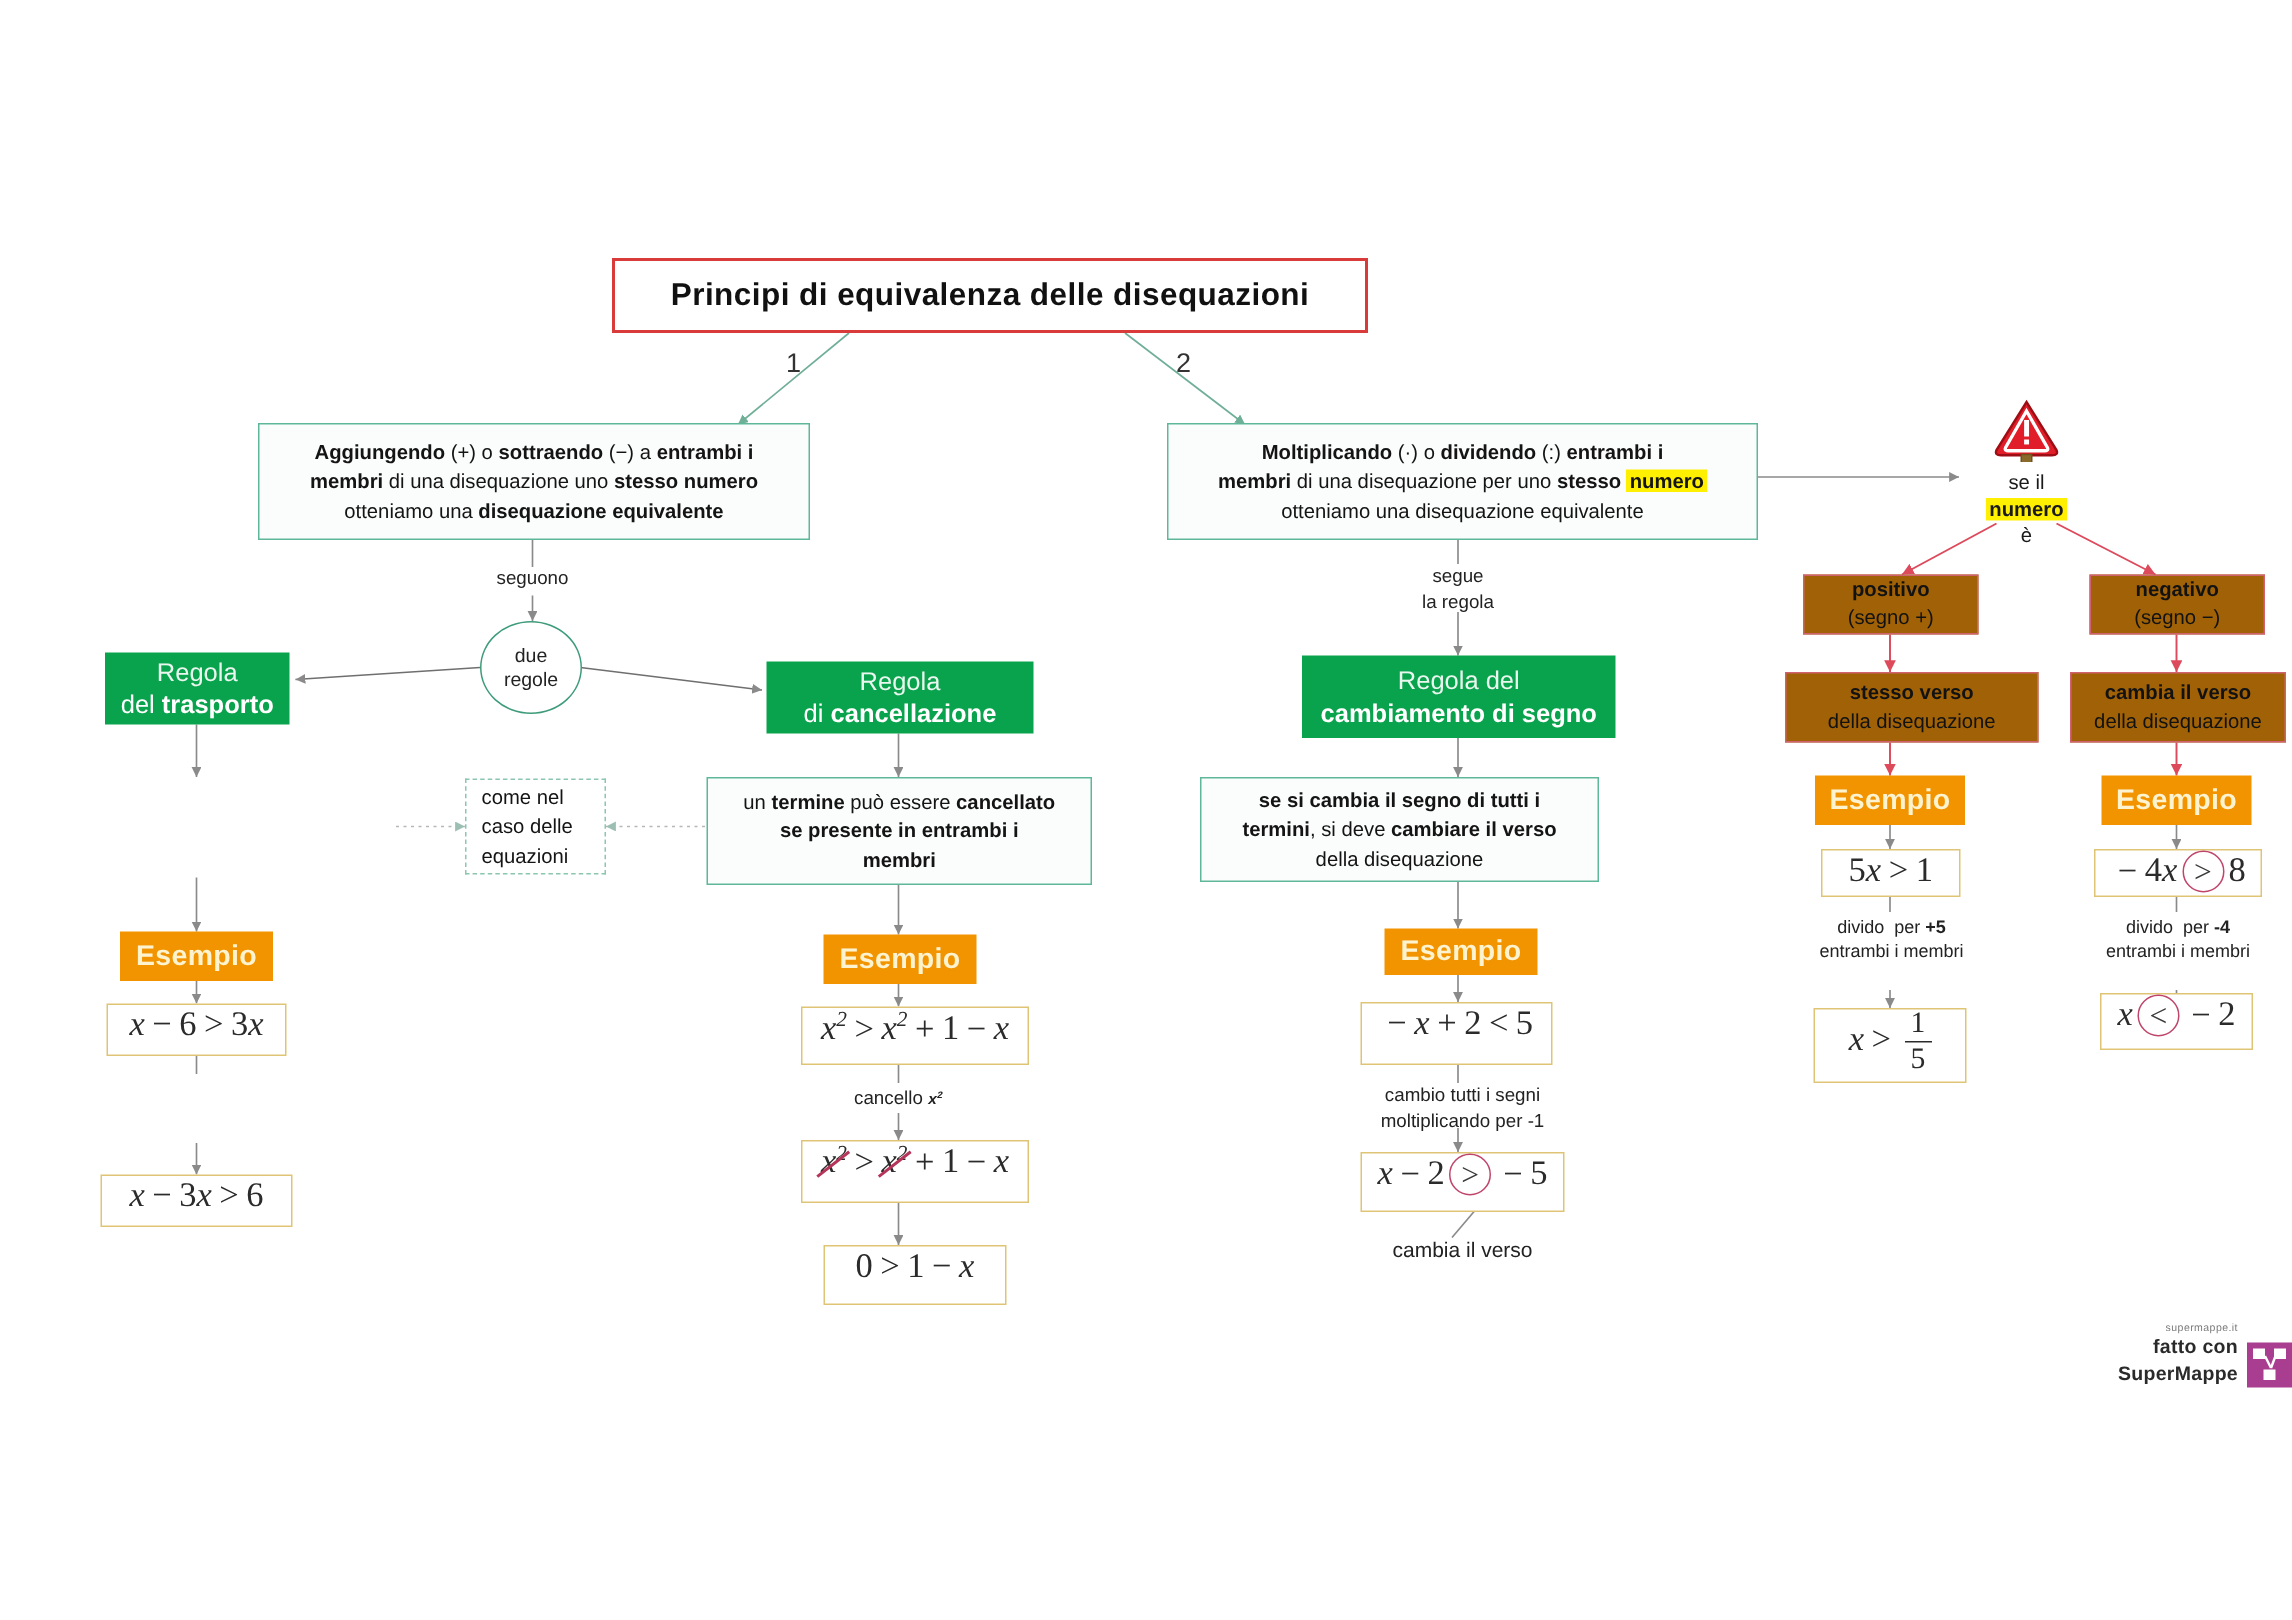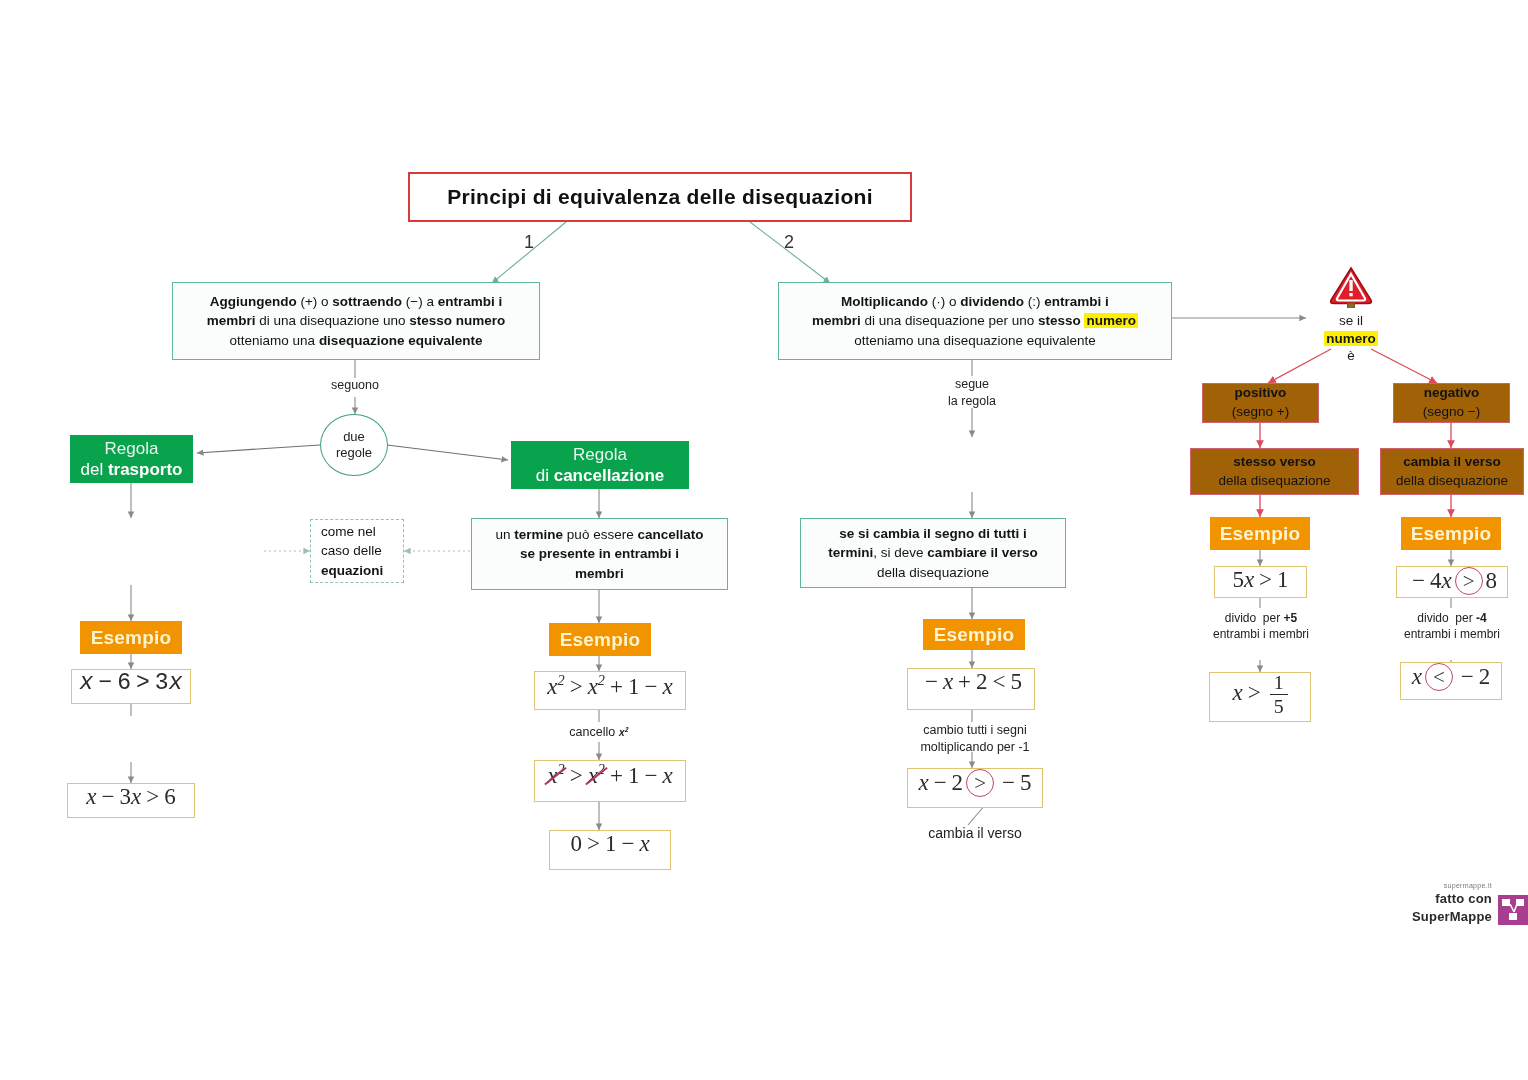--- a/index.html
+++ b/index.html
@@ -55,21 +55,21 @@
   }
 
   
   .dashed-box{
     border:1px dashed #8cc5b0;
     background:#ffffff;
     display:flex;flex-direction:column;justify-content:center;
     font-size:13.5px;line-height:1.45;color:#141414;
     padding:4px 10px;
   }
-  .dashed-box b{font-weight:bold;}
+  .dashed-box b{font-weight:normal;}
 
   
   .esempio{
     background:#f29400;
     display:flex;align-items:center;justify-content:center;
     color:#fdf3cf;font-weight:bold;font-size:19px;letter-spacing:.2px;
   }
 
   
   .formula{
@@ -270,21 +270,21 @@
       <div><span>un </span><b>termine</b><span> può essere </span><b>cancellato</b></div>
       <div><b>se presente in entrambi i</b></div>
       <div><b>membri</b></div>
     </div>
   </div>
 
   <div class="node esempio" style="left:80px;top:621px;width:102px;height:33px;">
     <span>Esempio</span>
   </div>
 
-  <div class="node formula" style="left:71px;top:669px;width:120px;height:35px;font-family:Liberation Mono, monospace;">
+  <div class="node formula" style="left:71px;top:669px;width:120px;height:35px;">
     <span>
       <span class="it">x</span><span class="op">−</span>6<span class="op">&gt;</span>3<span class="it">x</span>
     </span>
   </div>
 
 
   <div class="node formula" style="left:67px;top:783px;width:128px;height:35px;">
     <span>
       <span class="it">x</span><span class="op">−</span>3<span class="it">x</span><span class="op">&gt;</span>6
     </span>
@@ -314,20 +314,24 @@
     <span>
       0<span class="op">&gt;</span>1<span class="op">−</span><span class="it">x</span>
     </span>
   </div>
 
   <div class="cap" style="left:922px;top:376px;width:100px;">
     <div>segue</div>
     <div>la regola</div>
   </div>
 
+  <div class="node green-fill" style="left:868px;top:437px;width:209px;height:55px;">
+    <span class="l1">Regola del</span>
+    <span class="l2">cambiamento  di  segno</span>
+  </div>
 
   <div class="node green-out" style="left:800px;top:518px;width:266px;height:70px;">
     <div>
       <div><b>se si cambia il segno di tutti i</b></div>
       <div><b>termini</b><span>, si deve </span><b>cambiare  il  verso</b></div>
       <div><span>della disequazione</span></div>
     </div>
   </div>
 
   <div class="node esempio" style="left:923px;top:619px;width:102px;height:31px;">

